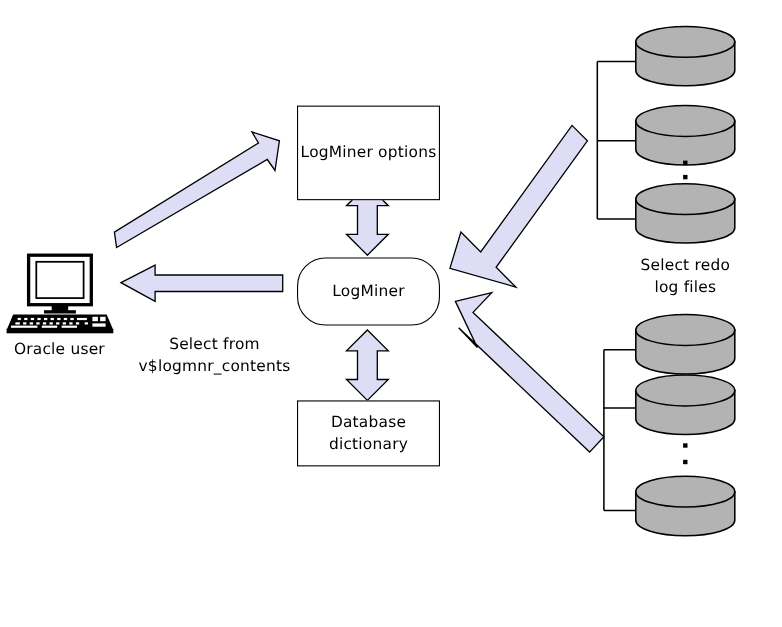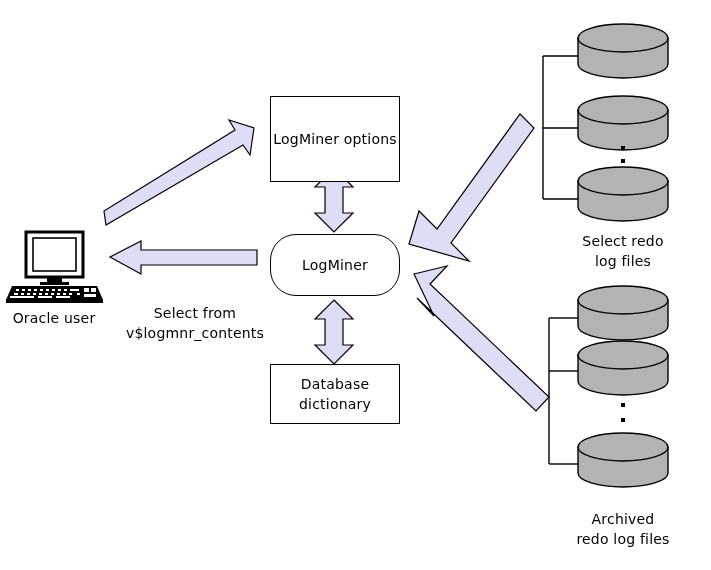--- a/index.html
+++ b/index.html
@@ -200,16 +200,14 @@
   </div>
 
   <div class="caption" style="left:0px; top:308px; width:108px;">Oracle user</div>
 
   <div class="arrow-label" style="left:120px; top:267px; width:150px;margin-top:36px;">Select from
 v$logmnr_contents</div>
 
   <div class="caption" style="left:553px; top:231px; width:140px;">Select redo
 log files</div>
 
-  <div class="caption" style="left:553px; top:509px; width:140px;">Archived
-redo log files</div>
 
 </div>
 
 </body></html>

